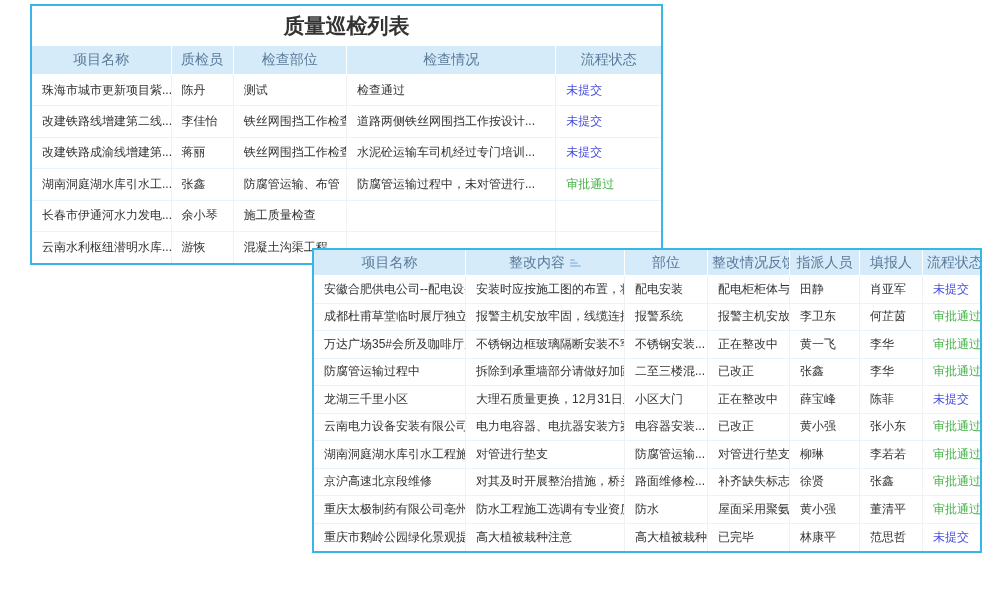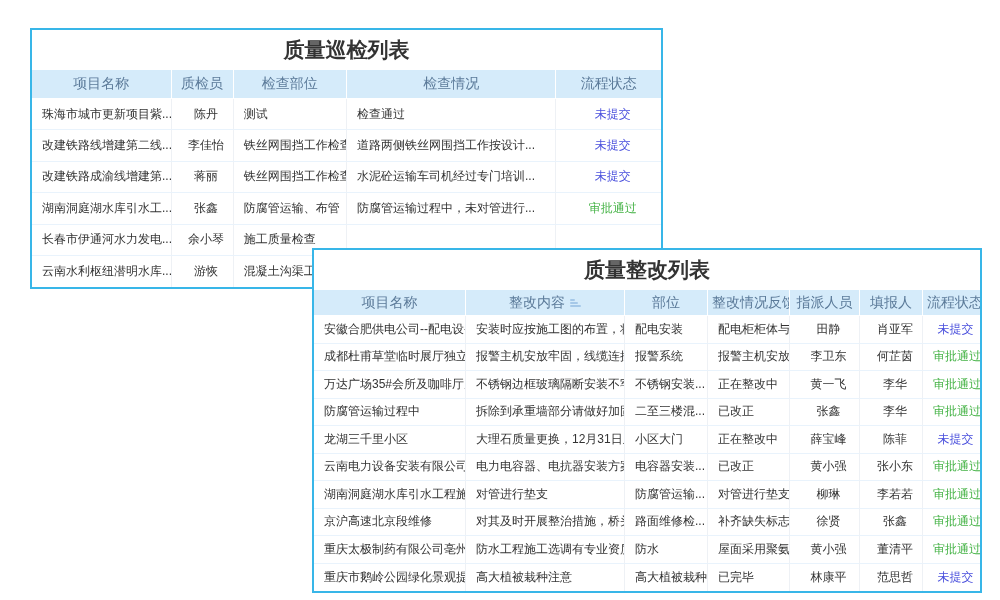--- a/index.html
+++ b/index.html
@@ -36,39 +36,39 @@
     padding:0 2px 0 10px;box-sizing:border-box;
     white-space:nowrap;overflow:hidden;background:#fff;
   }
   table.grid td:last-child{border-right:none;}
   table.grid tr:last-child td{border-bottom:none;}
   .t1 th{height:29px;}
   .t1 td{height:31.4px;}
   .t2 th{height:26px;}
   .t2 td{height:27.5px;}
   td.al{text-align:left;}
-  td.ac{text-align:center;padding-left:2px;}
+  td.ac{padding-left:2px;}
   td.cell-link{color:var(--c-link,#3f9be0);cursor:pointer;}
   td.cell-status{font-size:12.5px;}
   #rectify-card{z-index:2;}
   #inspection-card{z-index:1;}
   .sort-ic{
     display:inline-block;vertical-align:middle;margin-left:5px;width:11px;
   }
   .sort-ic i{
     display:block;height:1.5px;background:#a5c8e8;margin:1.5px 0;border-radius:1px;
   }
   .sort-ic i:nth-child(1){width:5px;}
   .sort-ic i:nth-child(2){width:8px;}
   .sort-ic i:nth-child(3){width:11px;}
 </style>
 </head>
 <body>
 
-<div class="card" id="inspection-card" style="left:30px;top:28px;width:633px;">
+<div class="card" id="inspection-card" style="left:30px;top:4px;width:633px;">
   <div class="card-title">质量巡检列表</div>
   <table class="grid t1" id="inspection-table">
     <colgroup>
       <col style="width:128px">
         <col style="width:57px">
         <col style="width:104px">
       <col style="width:192px">
         <col style="width:96px">
     </colgroup>
     <thead>
@@ -121,21 +121,20 @@
           <td class="ac cell-link">游恢</td>
           <td class="al">混凝土沟渠工程</td>
           <td class="al"></td>
           <td class="ac cell-status"></td>
         </tr>
       </tbody>
   </table>
 </div>
 
 <div class="card" id="rectify-card" style="left:312px;top:248px;width:670px;">
-  <div class="card-title">质量整改列表</div>
   <table class="grid t2" id="rectify-table">
     <colgroup>
       <col style="width:152px">
         <col style="width:159px">
         <col style="width:83px">
         <col style="width:82px">
       <col style="width:70px">
         <col style="width:63px">
         <col style="width:57px">
     </colgroup>

